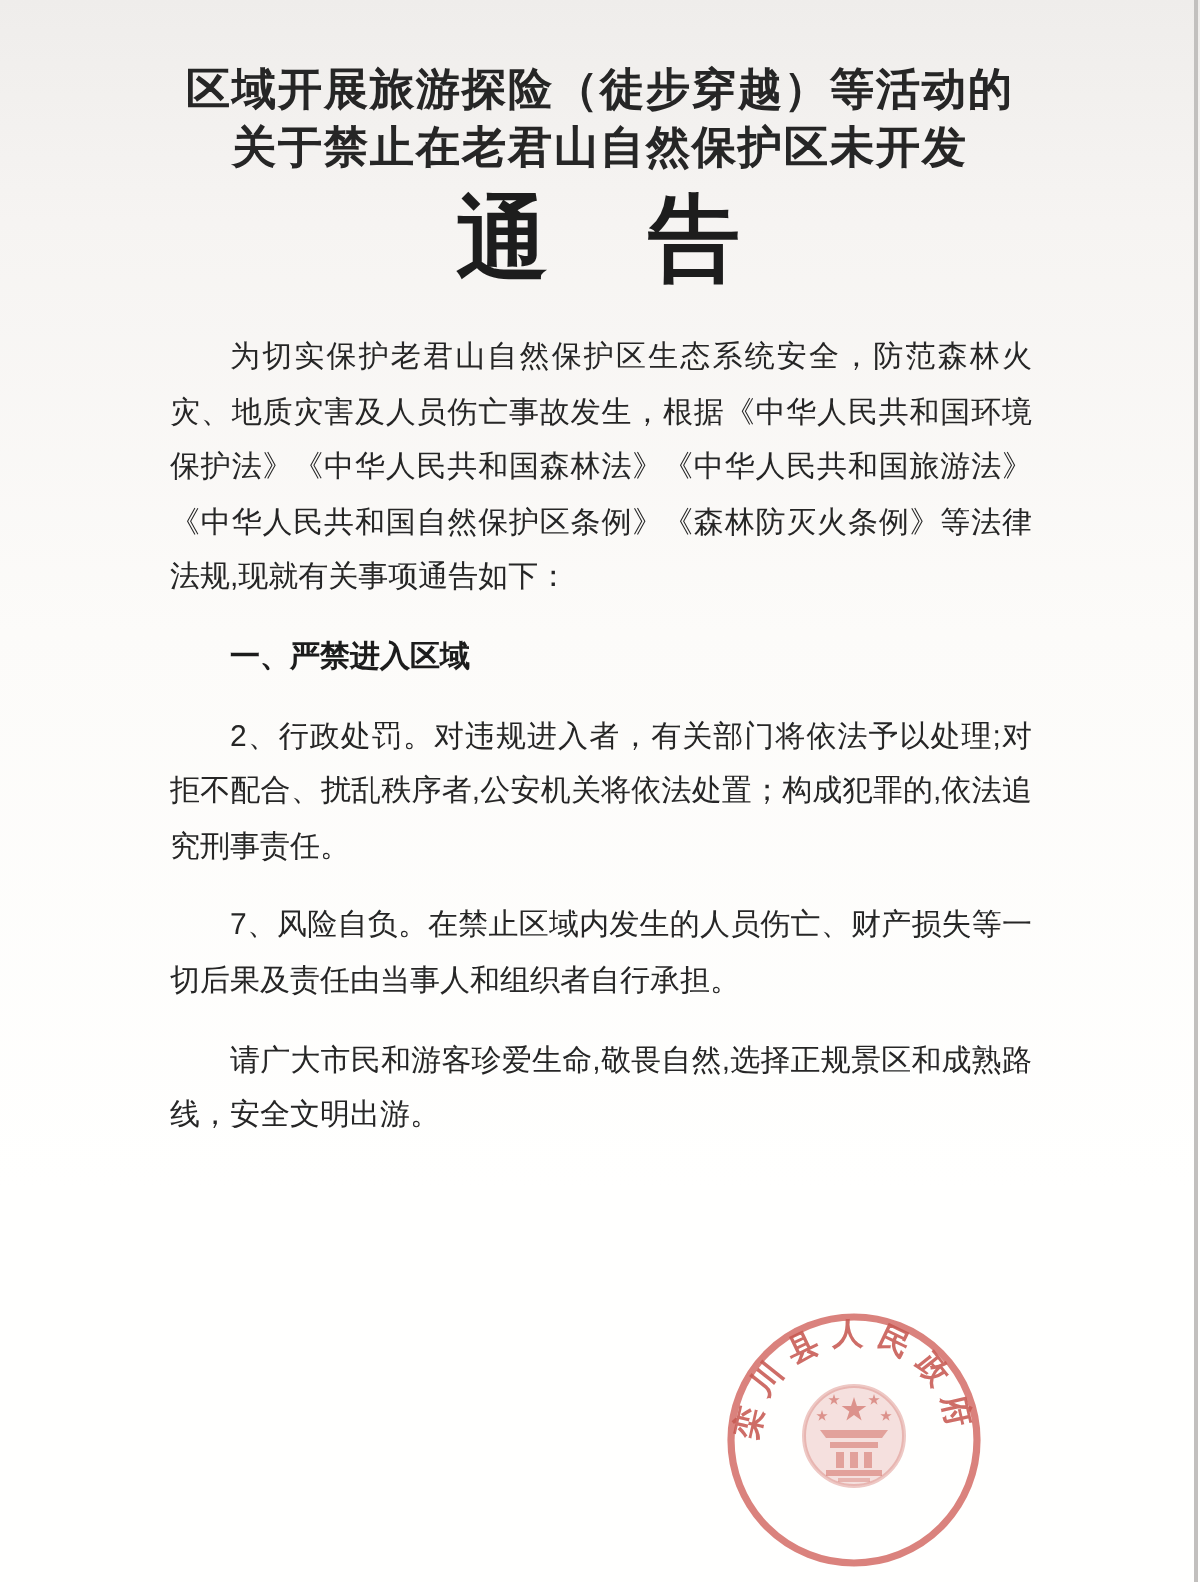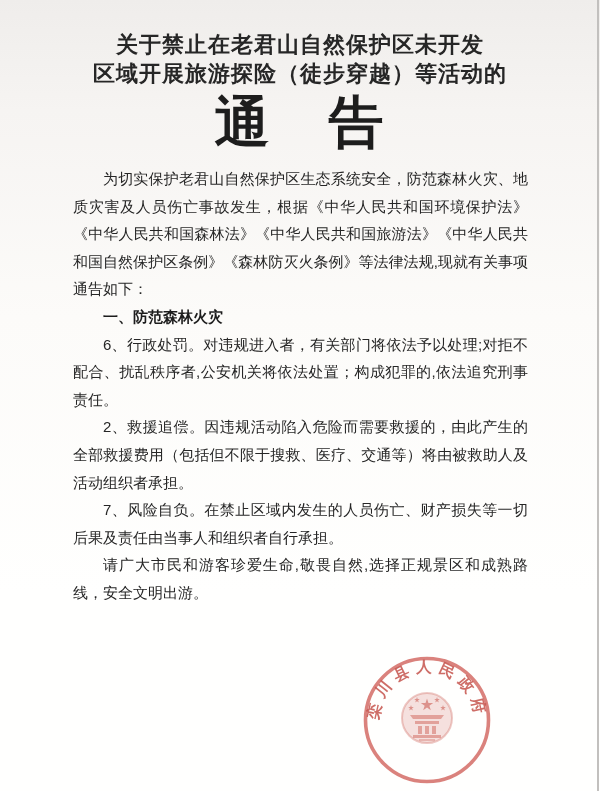--- a/index.html
+++ b/index.html
@@ -16,58 +16,57 @@
     position: absolute; top: 0; right: 1px; width: 2px; height: 100%;
     background: #c2c0be;
   }
   .titles { padding-top: 30px; text-align: center; position: relative; z-index: 1; }
   .title-sub {
     font-family: "Liberation Serif", "DejaVu Serif", serif;
     font-weight: 700; font-size: 22px; line-height: 29px;
     color: #262626; letter-spacing: 1px; margin: 0;
   }
   .title-main {
-    font-family: Liberation Serif, serif;
-    font-weight: 900; font-size: 55px; line-height: 52px;
+    font-family: Liberation Mono, monospace;
+    font-weight: 900; font-size: 46px; line-height: 52px;
     color: #1d1d1d; margin-top: 9px; letter-spacing: 2px;
   }
   .body-text {
     position: relative; z-index: 1;
     margin: 16px 72px 0 73px;
     font-size: 15px; line-height: 27.6px;
     color: #262626; font-weight: 500;
     text-align: justify;
   }
-  .body-text p { margin: 0; }
+  .body-text p { margin: 12px; }
   .para { text-indent: 2em; }
   .heading { text-indent: 2em; font-weight: 800; color: #1c1c1c; }
   .seal {
     position: absolute; left: 359px; top: 650px;
     width: 136px; height: 141px;
     z-index: 2; mix-blend-mode: multiply; opacity: 0.92;
     pointer-events: none;
   }
 </style>
 </head>
 <body>
 
 <div class="page">
 
   <div class="titles">
+    <p class="title-sub">区域开展旅游探险（徒步穿越）等活动的</p>
     <p class="title-sub">关于禁止在老君山自然保护区未开发</p>
-    <p class="title-sub">区域开展旅游探险（徒步穿越）等活动的</p>
     <div class="title-main">通　告</div>
   </div>
 
   <div class="body-text">
     <div>
         <p class="para">为切实保护老君山自然保护区生态系统安全，防范森林火灾、地质灾害及人员伤亡事故发生，根据《中华人民共和国环境保护法》《中华人民共和国森林法》《中华人民共和国旅游法》《中华人民共和国自然保护区条例》《森林防灭火条例》等法律法规,现就有关事项通告如下：</p>
-        <p class="heading">一、防范森林火灾</p>
-        <p class="para">6、行政处罚。对违规进入者，有关部门将依法予以处理;对拒不配合、扰乱秩序者,公安机关将依法处置；构成犯罪的,依法追究刑事责任。</p>
-        <p class="para">2、救援追偿。因违规活动陷入危险而需要救援的，由此产生的全部救援费用（包括但不限于搜救、医疗、交通等）将由被救助人及活动组织者承担。</p>
+        <p class="heading">一、严禁进入区域</p>
+        <p class="para">2、行政处罚。对违规进入者，有关部门将依法予以处理;对拒不配合、扰乱秩序者,公安机关将依法处置；构成犯罪的,依法追究刑事责任。</p>
         <p class="para">7、风险自负。在禁止区域内发生的人员伤亡、财产损失等一切后果及责任由当事人和组织者自行承担。</p>
         <p class="para">请广大市民和游客珍爱生命,敬畏自然,选择正规景区和成熟路线，安全文明出游。</p>
       </div>
 
   </div>
 
   <div class="seal">
     <svg width="136" height="141" viewBox="0 0 136 141" xmlns="http://www.w3.org/2000/svg">
       <defs>
         <polygon id="star" points="0,-1 0.2245,-0.309 0.951,-0.309 0.3633,0.118 0.5878,0.809 0,0.382 -0.5878,0.809 -0.3633,0.118 -0.951,-0.309 -0.2245,-0.309"></polygon>

